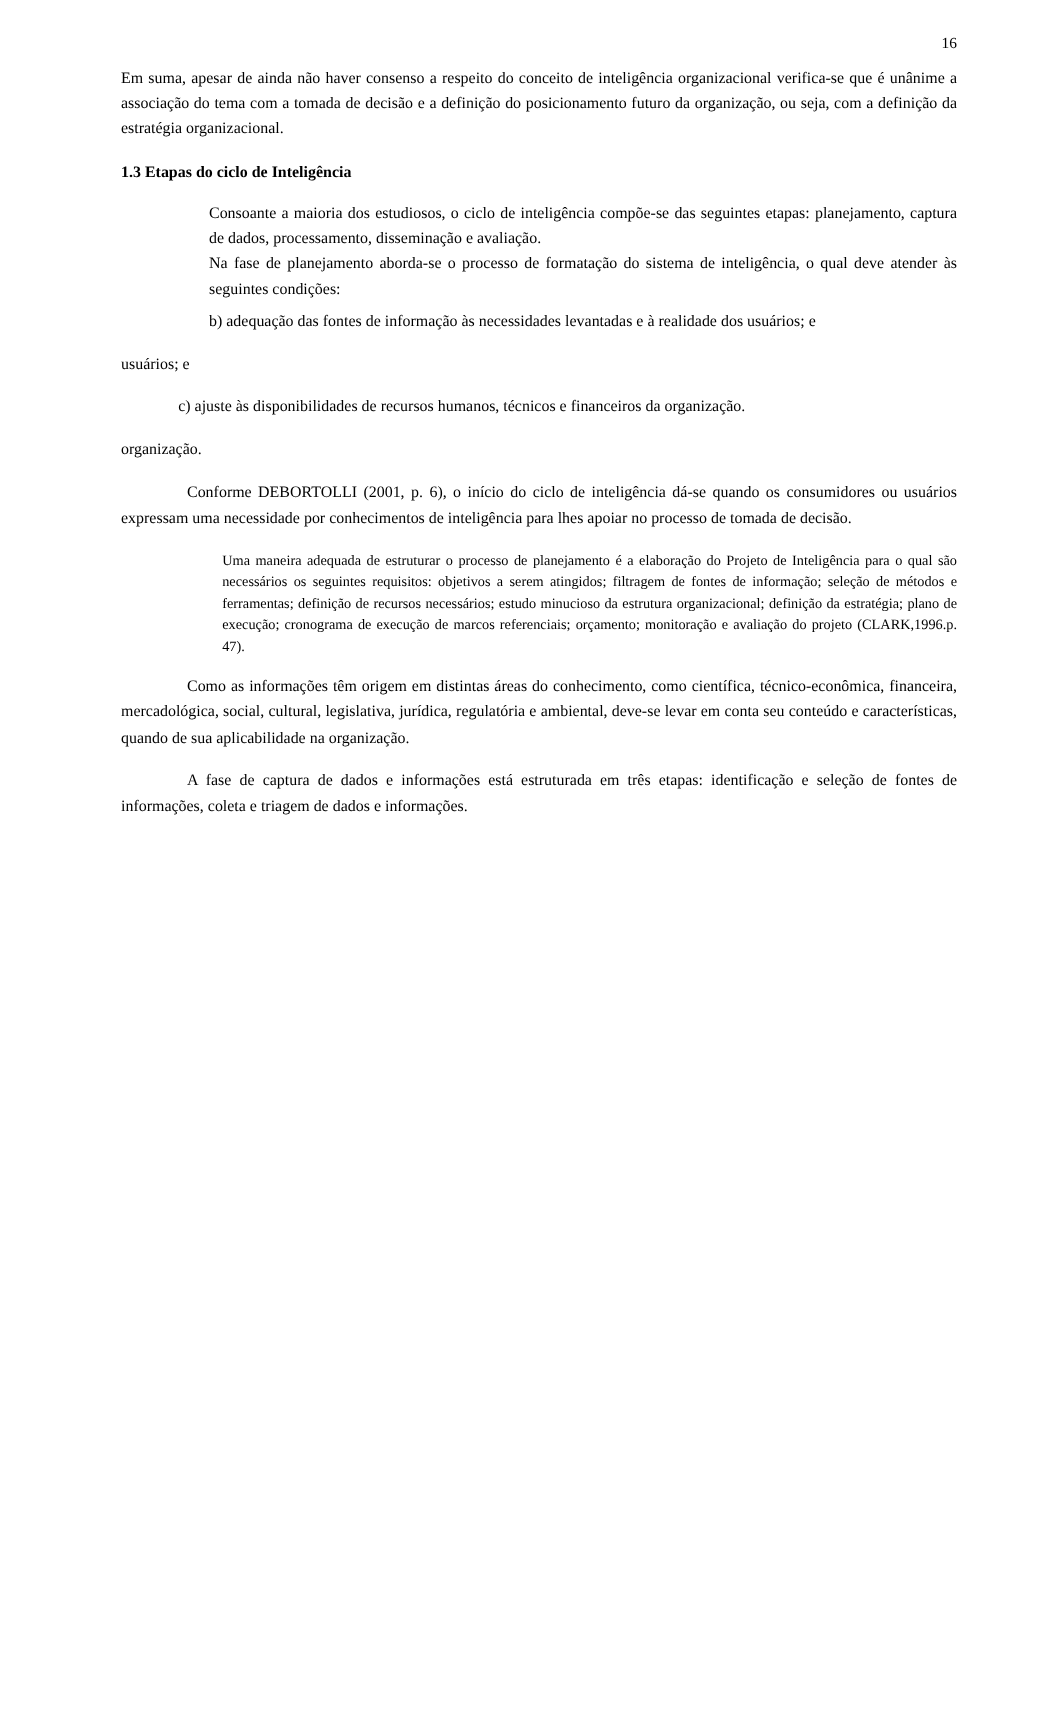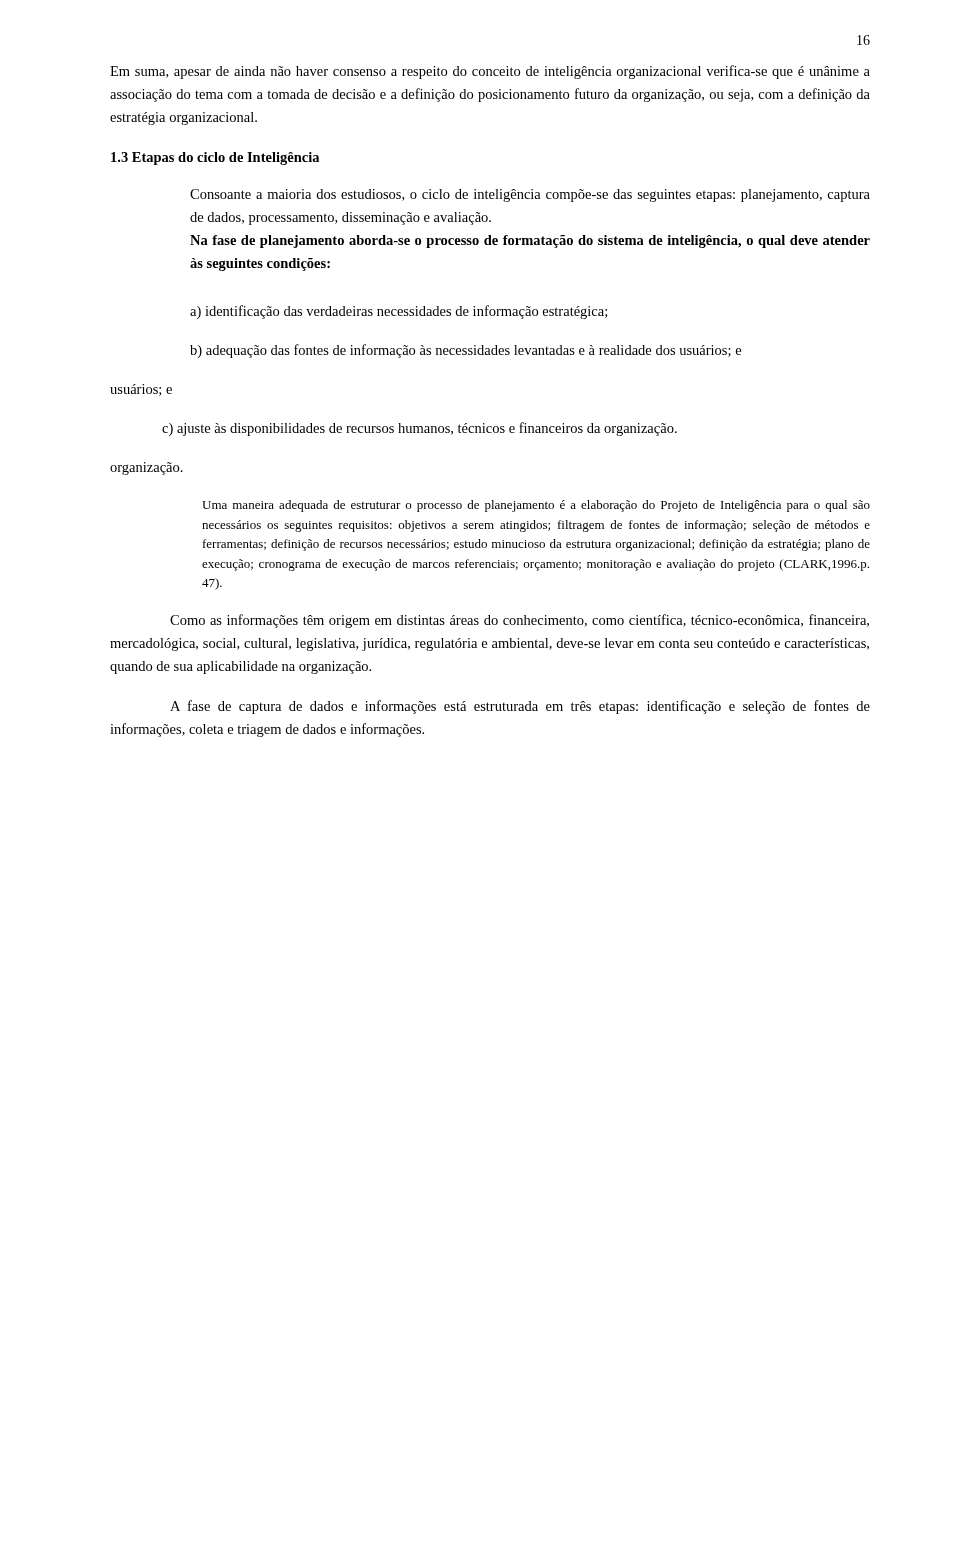--- a/index.html
+++ b/index.html
@@ -52,22 +52,21 @@
 
     .indented-block {
       margin-left: 80px;
       text-align: justify;
       margin-bottom: 0;
     }
 
     .indented-block-b {
       margin-left: 80px;
       text-align: justify;
-      margin-bottom: 24px;
-      font-weight: bold;
+      margin-bottom: 5px;
     }
 
     .list-item-a {
       margin-left: 80px;
       text-indent: 0;
       text-align: justify;
       margin-bottom: 16px;
     }
 
     .list-item-b {
@@ -114,40 +113,40 @@
   </p>
 
   <p class="indented-block">
     <span>Consoante a maioria dos estudiosos, o ciclo de inteligência compõe-se das seguintes etapas: planejamento, captura de dados, processamento, disseminação e avaliação.</span>
   </p>
 
   <p class="indented-block-b">
     <span>Na fase de planejamento aborda-se o processo de formatação do sistema de inteligência, o qual deve atender às seguintes condições:</span>
   </p>
 
-  <p class="list-item-a">
-    <span>a)  identificação das verdadeiras necessidades de informação estratégica;</span>
-  </p>
 
   <p class="list-item-b">
     <span>b)  adequação das fontes de informação às necessidades levantadas e à realidade dos usuários; e</span>
   </p>
 
   <p class="paragraph usuarios">
     <span>usuários; e</span>
   </p>
 
   <p class="list-item-c">
     <span>c)  ajuste às disponibilidades de recursos humanos, técnicos e financeiros da organização.</span>
   </p>
 
   <p class="paragraph">
     <span>organização.</span>
   </p>
 
+  <p class="paragraph-indent">
+    <span>Conforme DEBORTOLLI (2001, p. 6), o início do ciclo de inteligência dá-se quando os consumidores ou usuários expressam uma necessidade por conhecimentos de inteligência para lhes apoiar no processo de tomada de decisão.</span>
+  </p>
 
   <p class="block-quote">
     <span>Uma maneira adequada de estruturar o processo de planejamento é a elaboração do Projeto de Inteligência para o qual são necessários os seguintes requisitos: objetivos a serem atingidos; filtragem de fontes de informação; seleção de métodos e ferramentas; definição de recursos necessários; estudo minucioso da estrutura organizacional; definição da estratégia; plano de execução; cronograma de execução de marcos referenciais; orçamento; monitoração e avaliação do projeto  (CLARK,1996.p. 47).</span>
   </p>
 
   <p class="paragraph-indent">
     <span>Como as informações têm origem em distintas áreas do conhecimento, como científica, técnico-econômica, financeira, mercadológica, social, cultural, legislativa, jurídica, regulatória e ambiental, deve-se levar em conta seu conteúdo e características, quando de sua aplicabilidade na organização.</span>
   </p>
 
   <p class="paragraph-indent">

